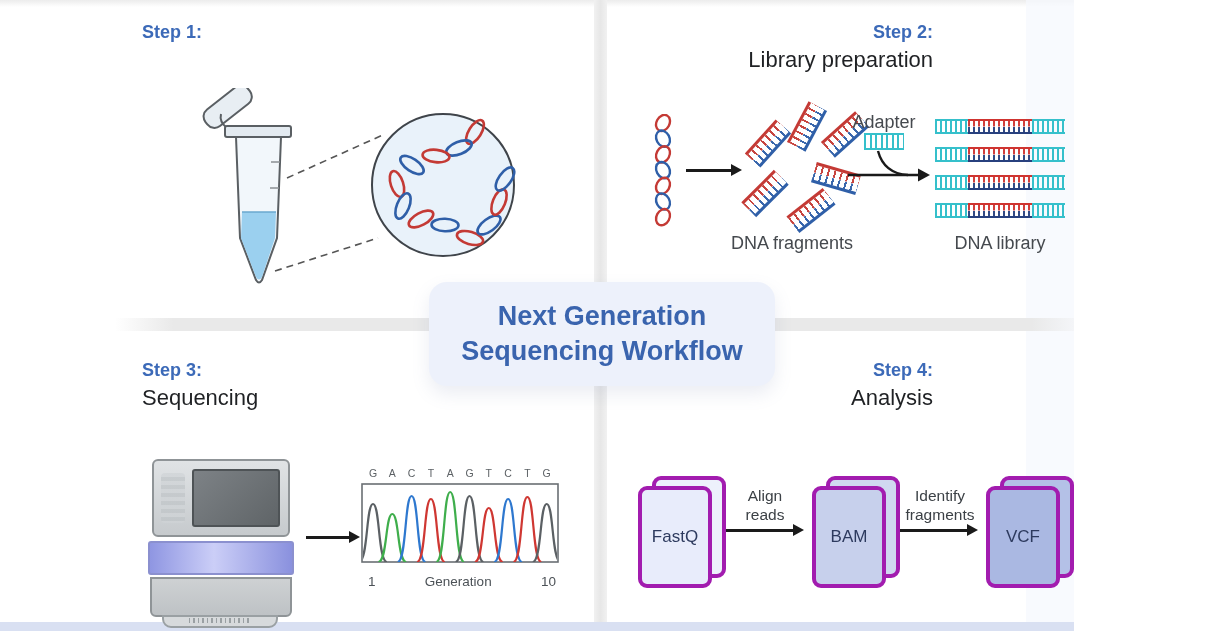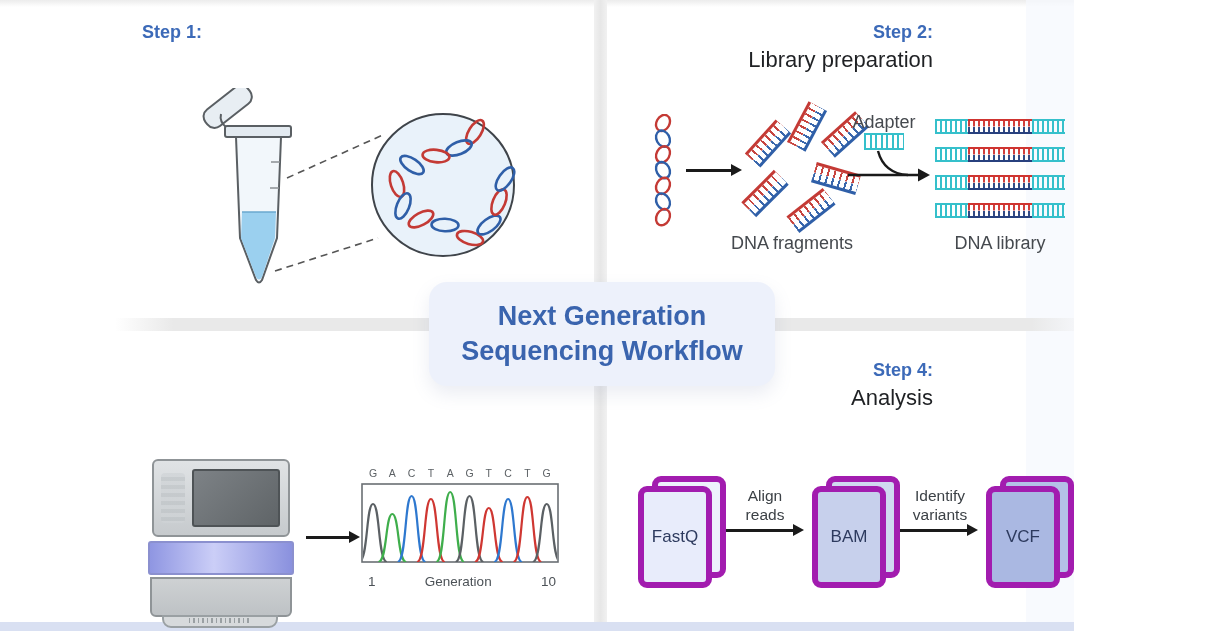--- a/index.html
+++ b/index.html
@@ -79,21 +79,21 @@
   .m-foot::after{content:"";position:absolute;left:22%;top:1px;width:56%;height:60%;
     background:repeating-linear-gradient(90deg,#9aa0a3 0 1.5px,transparent 1.5px 4.5px);}
 
   
   .chromo-wrap{left:360px;top:466px;width:200px;}
   .chromo-axis{display:flex;justify-content:space-between;align-items:center;
     font-size:13.5px;color:#4c5257;margin-top:4px;padding:0 4px 0 8px;}
 
   
   .file-stack{width:90px;height:114px;}
-  .fcard{position:absolute;width:74px;height:102px;box-sizing:border-box;border:6px solid #a21caf;border-radius:9px;}
+  .fcard{position:absolute;width:74px;height:102px;box-sizing:border-box;border:4px solid #a21caf;border-radius:9px;}
   .fcard.back{left:14px;top:0;}
   .fcard.front{left:0;top:10px;display:flex;align-items:center;justify-content:center;
     font-size:17px;color:#2d3a5e;}
   .fill-fastq{background:#e8ecfb;} .fill-fastq-b{background:#edf1fc;}
   .fill-bam{background:#c7d0ec;}  .fill-bam-b{background:#d0d8f0;}
   .fill-vcf{background:#aab8e2;}  .fill-vcf-b{background:#b4c1e7;}
   .flow-label{font-size:15.5px;color:#3c4146;text-align:center;line-height:1.25;}
 </style>
 </head>
 <body>
@@ -105,20 +105,24 @@
   <div class="abs v-divider"></div>
   <div class="abs h-divider"></div>
   <div class="abs bottom-band"></div>
 
   <div class="abs step-head" style="left:142px;top:22px;">
     <div class="lbl">Step 1:</div>
   </div>
   <div class="abs step-head ta-r" style="right:141px;top:22px;">
     <div class="lbl">Step 2:</div>
     <div class="nm">Library preparation</div>
+  </div>
+  <div class="abs step-head" style="left:142px;top:360px;">
+    <div class="lbl">Step 3:</div>
+    <div class="nm">Sequencing</div>
   </div>
   <div class="abs step-head ta-r" style="right:141px;top:360px;">
     <div class="lbl">Step 4:</div>
     <div class="nm">Analysis</div>
   </div>
 
   <div class="abs title-card">
     <div class="t">Next Generation</div>
     <div class="t">Sequencing Workflow</div>
   </div>
@@ -279,21 +283,21 @@
 
   <div class="abs file-stack" style="left:812px;top:476px;">
     <div class="fcard back fill-bam-b"></div>
     <div class="fcard front fill-bam">
       <span>BAM</span>
     </div>
   </div>
 
   <div class="abs flow-label" style="left:892px;top:486px;width:96px;">
     <div>Identify</div>
-    <div>variants</div>
+    <div>fragments</div>
   </div>
   <div class="abs arrow" style="left:900px;top:529px;width:68px;"></div>
 
   <div class="abs file-stack" style="left:986px;top:476px;">
     <div class="fcard back fill-vcf-b"></div>
     <div class="fcard front fill-vcf">
       <span>VCF</span>
     </div>
   </div>
 

